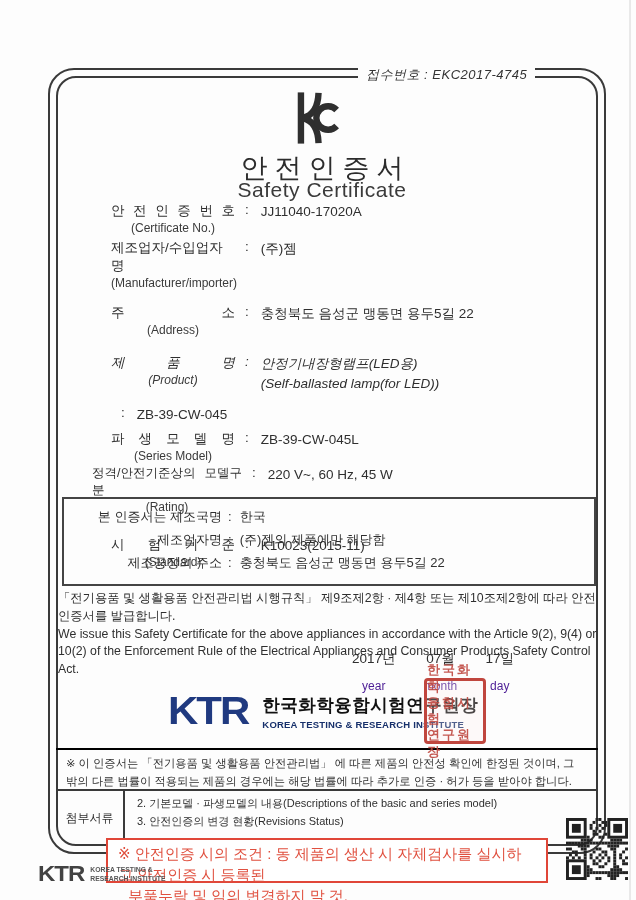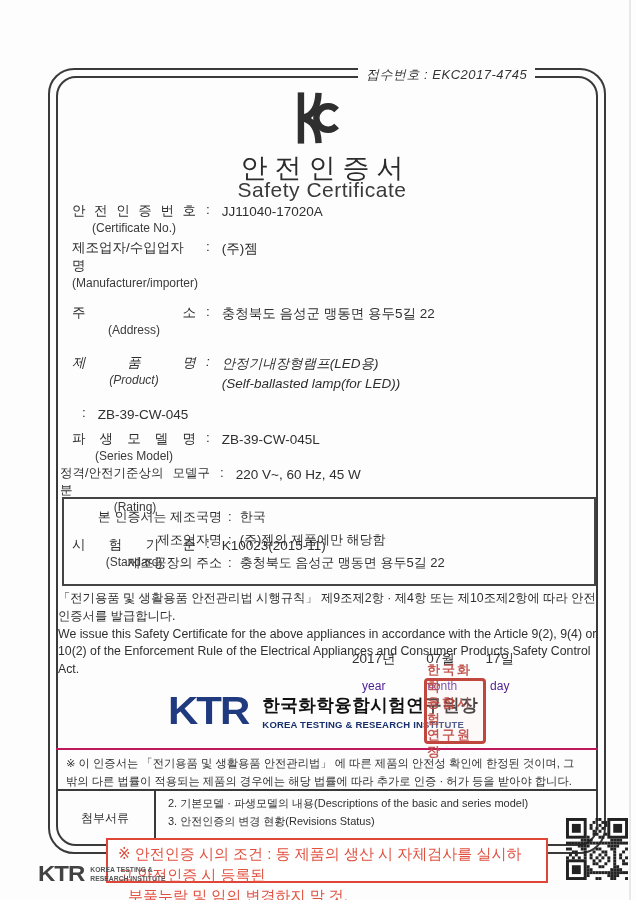--- a/index.html
+++ b/index.html
@@ -15,29 +15,29 @@
   .receipt-no { position:absolute; top:66px; left:358px; z-index:5; background:#fdfdfd;
     padding:0 8px; font-size:13px; letter-spacing:0.5px; color:#333;font-style:italic; }
 
   .kc-logo { position:absolute; left:286px; top:86px; width:64px; height:64px; z-index:2; }
   .title-kr { position:absolute; left:0; top:150px; width:644px; text-align:center;
     font-size:27px; letter-spacing:7px; padding-left:7px; color:#2c2c2c; z-index:2; }
   .title-en { position:absolute; left:0; top:178px; width:644px; text-align:center;
     font-size:21px; letter-spacing:0.5px; color:#3a3a3a; z-index:2; }
 
   .fields { position:absolute; left:72px; top:202px; width:510px; z-index:2; }
-  .frow { display:flex; align-items:flex-start; }
+  .frow { display:flex; align-items:flex-start;margin-left:39px; }
   .flabel { width:124px; }
   .flabel .k { display:block; font-size:13.5px; color:#2f2f2f; text-align:justify; text-align-last:justify; }
   .flabel .e { display:block; font-size:12px; color:#3a3a3a; text-align:center; margin-top:1px; }
   .colon { margin-left:10px; font-size:13.5px; }
   .fval { margin-left:12px; font-size:13.5px; line-height:1.45; color:#2f2f2f; }
   .fval .sub { display:block; }
   .frow.wide { margin-left:-12px; }
-  .frow.wide .flabel { width:150px; }
+  .frow.wide .flabel { width:150px;margin-left:32px; }
   .frow.wide .flabel .k { font-size:12.5px; text-align-last:auto; }
   .mb1{margin-bottom:4px;} .mb2{margin-bottom:14px;} .mb3{margin-bottom:17px;}
   .mb4{margin-bottom:12px;font-style:italic;} .mb5{margin-bottom:5px;} .mb6{margin-bottom:2px;} .mb7{margin-bottom:22px;}
 
   .factory-box { position:absolute; left:62px; top:497px; width:534px; height:89px;
     border:2px solid #444; z-index:2; padding-top:7px; }
   .fb-line { display:flex; font-size:13px; line-height:1.75; }
   .fb-label { width:158px; text-align:right; }
   .fb-colon { margin-left:6px; }
   .fb-value { margin-left:8px; }
@@ -57,25 +57,25 @@
   .issuer-kr { font-size:17.5px; font-weight:bold; letter-spacing:0.5px; color:#111; }
   .issuer-en { font-size:9.5px; font-weight:bold; color:#17306b; letter-spacing:0.2px; margin-top:2px; }
 
   .seal { position:absolute; left:424px; top:678px; width:62px; height:66px; z-index:3;
     border:3px solid #c0463e; border-radius:4px; background:rgba(255,240,238,0.25);
     display:flex; flex-direction:column; justify-content:center; align-items:center; }
   .seal div { font-size:13px; font-weight:bold; color:#bf4840; letter-spacing:2px;
     line-height:1.25; opacity:0.9; }
 
   .footnote { position:absolute; left:56px; top:748px; width:542px; z-index:2;
-    border-top:2px solid #be185d; padding:5px 10px 0 10px; font-size:11.3px;
+    border-top:2px solid #000000; padding:5px 10px 0 10px; font-size:11.3px;
     line-height:1.55; color:#2f2f2f; }
   .attach { position:absolute; left:56px; top:789px; width:542px; height:56px; z-index:2;
     border-top:2px solid #3a3a3a; display:flex; }
-  .attach-label { width:100px; border-right:2px solid #3a3a3a; display:flex;
+  .attach-label { width:69px; border-right:2px solid #3a3a3a; display:flex;
     align-items:center; justify-content:center; font-size:12px; }
   .attach-items { flex:1; padding:4px 0 0 12px; font-size:11px; line-height:1.62; }
 
   .condition-box { position:absolute; left:106px; top:838px; width:442px; height:45px;
     border:2.5px solid #e04638; background:#ffffff; z-index:5; padding:3px 10px;
     color:#e0503f; font-size:15px; line-height:1.4; }
   .condition-box .l2 { padding-left:10px; }
 
   .footer-ktr { position:absolute; left:38px; top:860px; display:flex; align-items:center; z-index:6; }
   .footer-ktr .logo { font-size:24px; font-weight:bold; letter-spacing:-1px; color:#424242;

